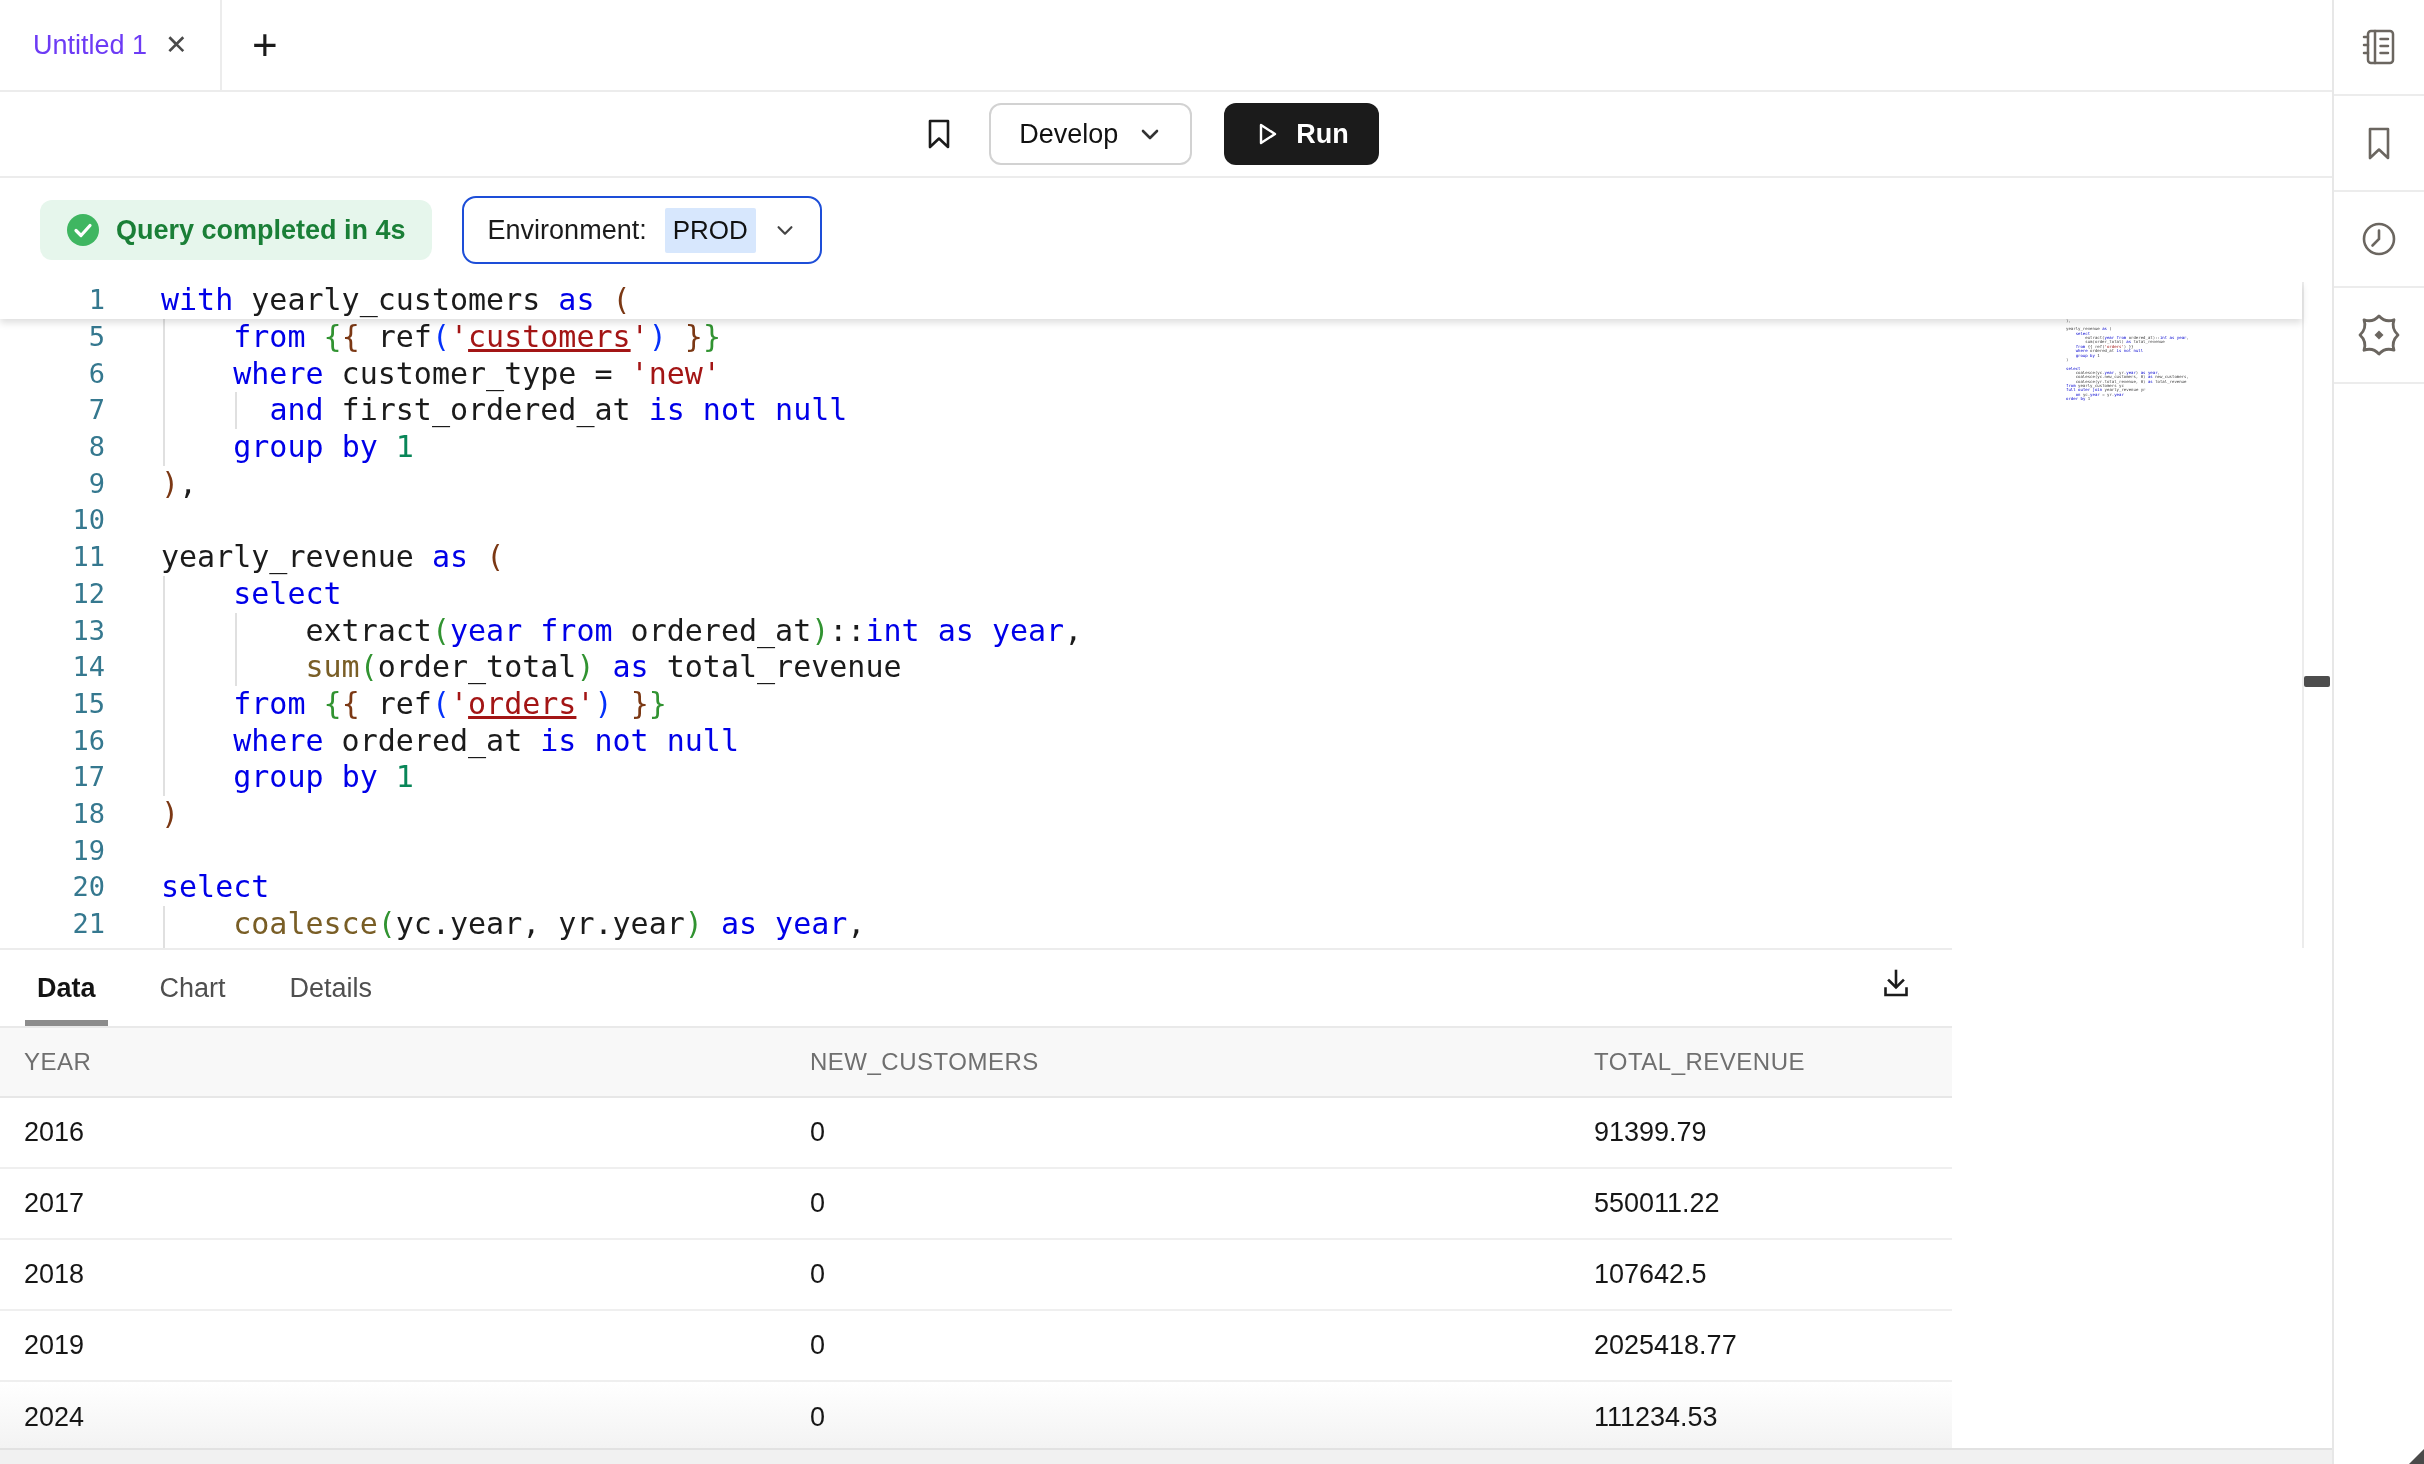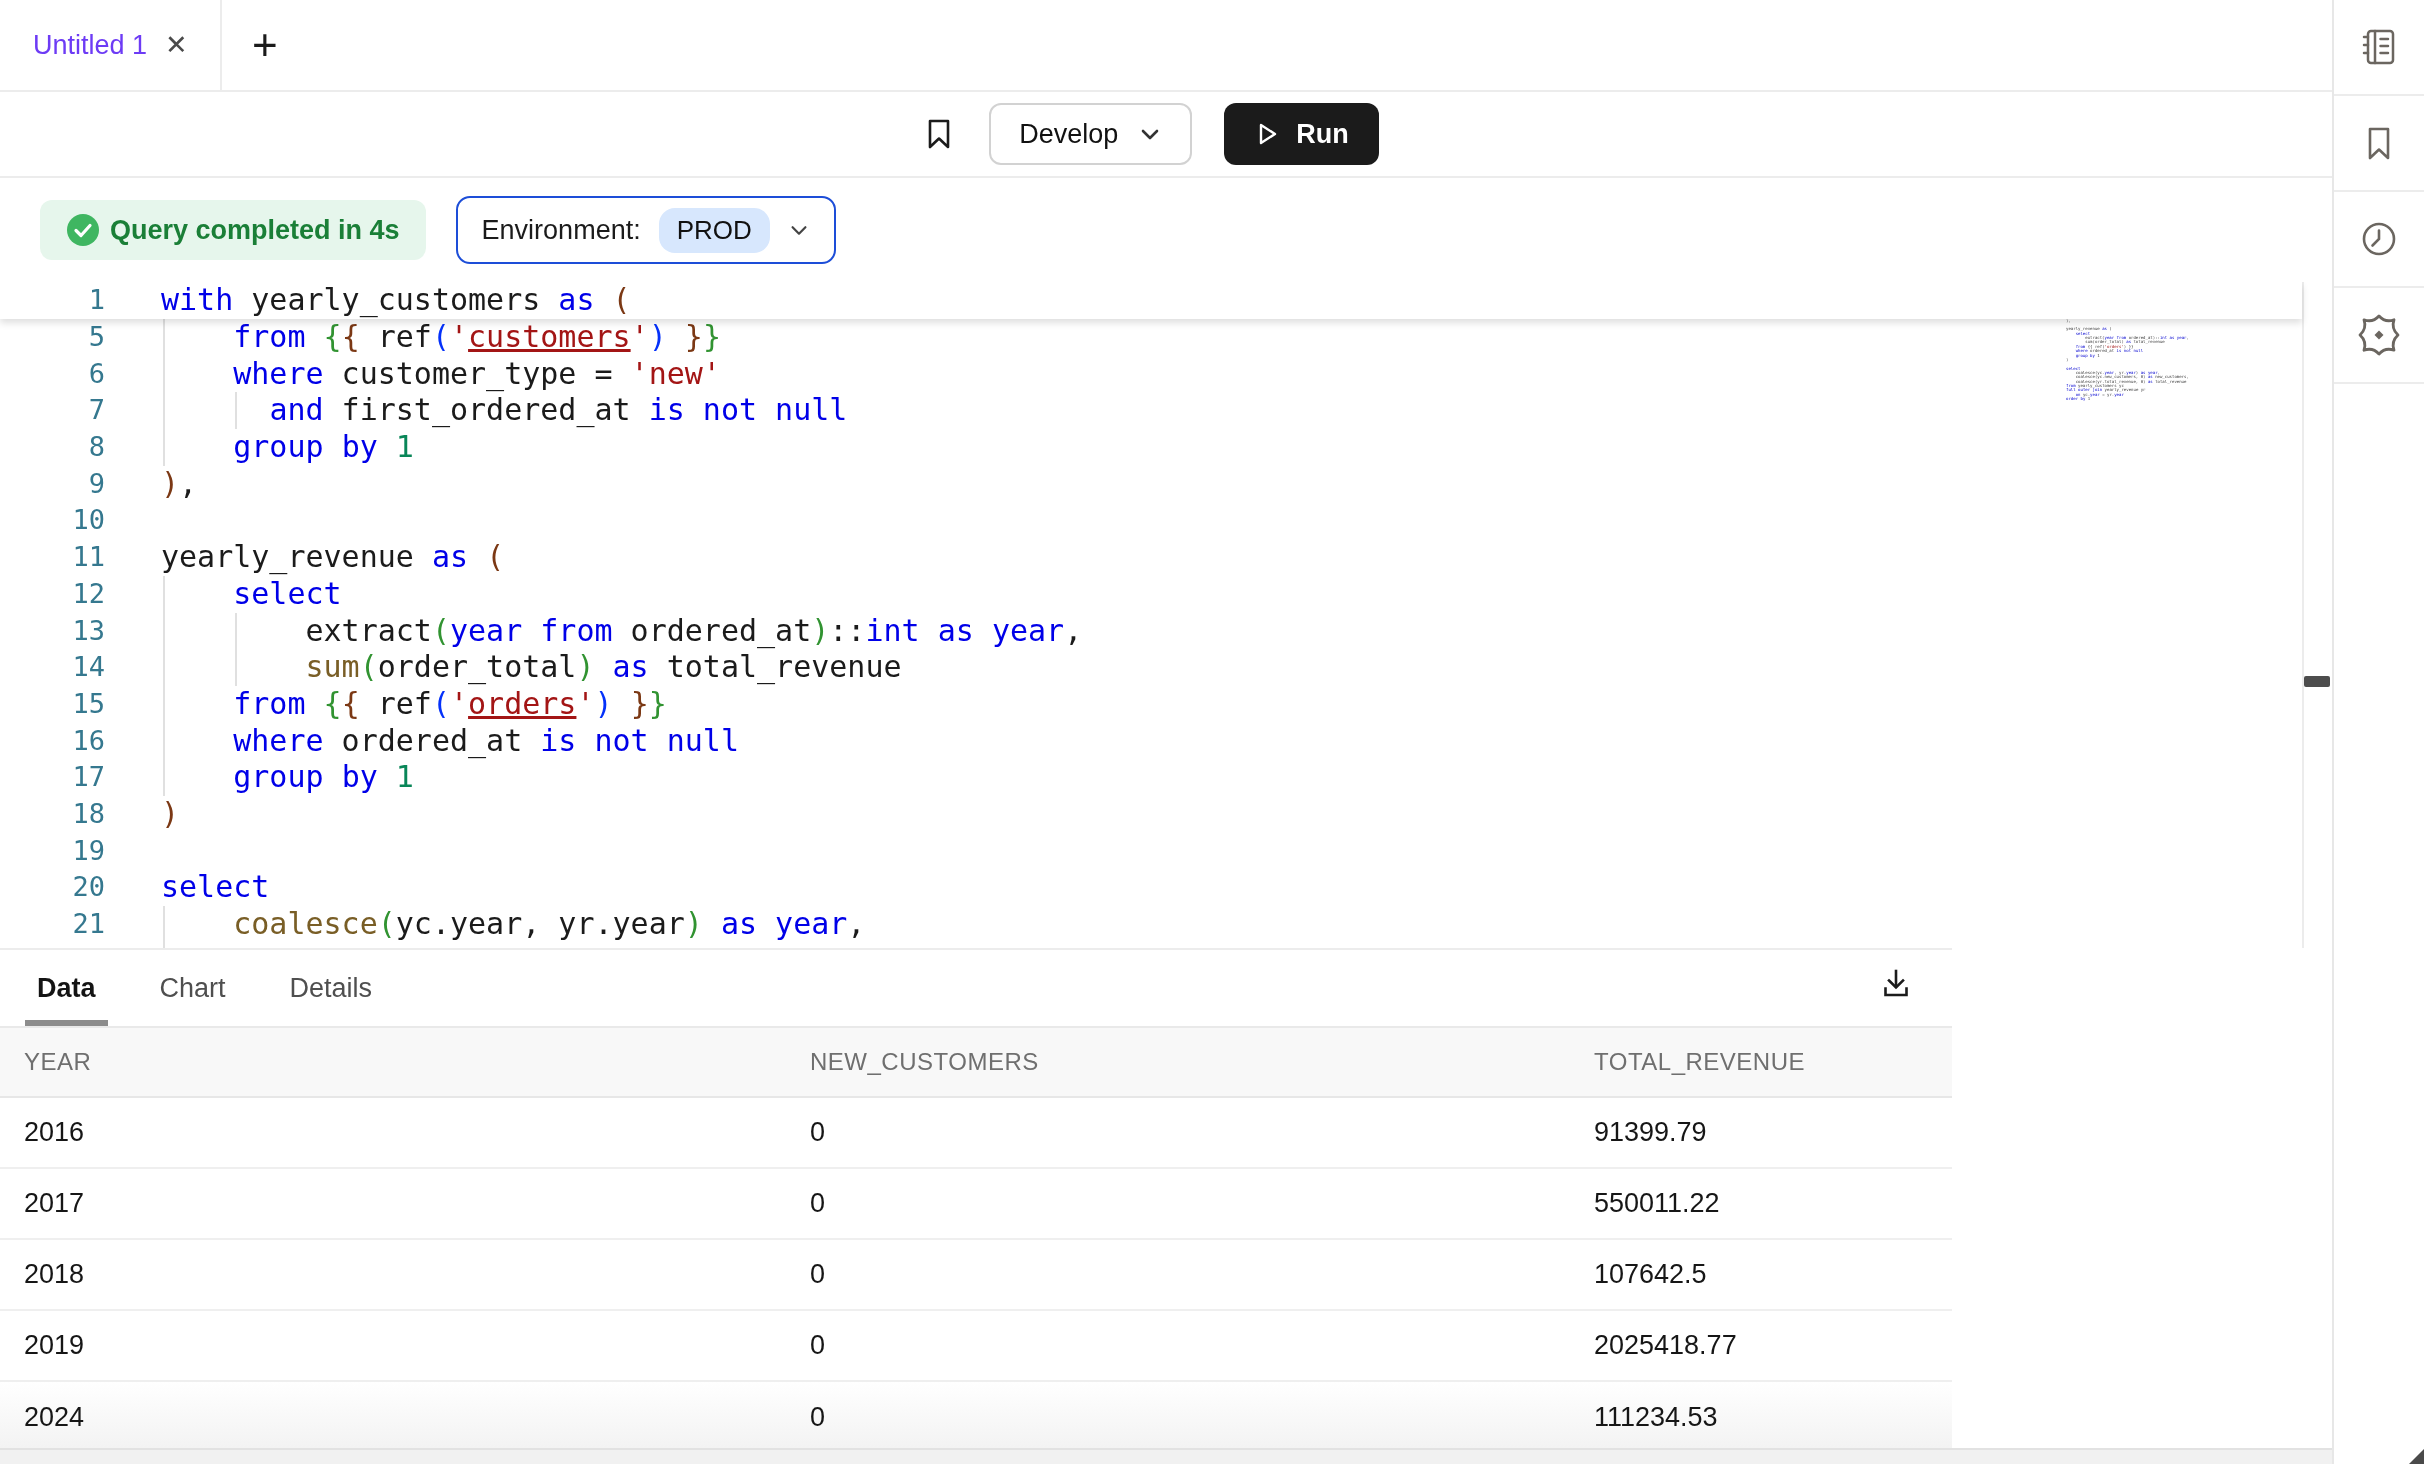--- a/index.html
+++ b/index.html
@@ -22,23 +22,23 @@
   .newtab{margin-left:30px;font-size:44px;font-weight:300;color:#1b1b1b;line-height:1;background:none;border:none;padding:0;font-family:inherit;cursor:pointer}
 
   
   .toolbar{position:absolute;top:92px;left:0;right:0;height:84px;border-bottom:2px solid #ececec;display:flex;align-items:center;justify-content:center;gap:32px;padding-right:32px;background:#fff}
   .icon-btn{background:none;border:none;padding:0;display:flex;align-items:center;cursor:pointer}
   .btn-develop{display:flex;align-items:center;gap:20px;height:62px;padding:0 28px;border:2px solid #d2d2d2;border-radius:12px;background:#fff;font-size:27px;color:#111;font-family:inherit;cursor:pointer}
   .btn-run{display:flex;align-items:center;gap:16px;height:62px;padding:0 30px;border:none;border-radius:12px;background:var(--run_bg);color:#fff;font-size:27px;font-weight:600;font-family:inherit;cursor:pointer}
 
   
   .statusrow{position:absolute;top:178px;left:0;right:0;height:104px;display:flex;align-items:center;gap:30px;padding-left:40px;background:#fff}
-  .qpill{display:flex;align-items:center;gap:10px;height:60px;padding:0 26px;border-radius:12px;background:var(--status_green_bg);color:var(--status_green_text);font-size:27px;font-weight:600}
+  .qpill{display:flex;align-items:center;gap:16px;height:60px;padding:0 26px;border-radius:12px;background:var(--status_green_bg);color:var(--status_green_text);font-size:27px;font-weight:600}
   .envsel{display:flex;align-items:center;gap:18px;height:64px;padding:0 24px;border:2px solid #1d4ed8;border-radius:14px;font-size:27px;color:#1b1b1b;background:#fff;cursor:pointer}
-  .prodpill{background:var(--prod_bg);border-radius:16px;padding:7px 18px;font-size:26px;color:#111}
+  .prodpill{background:var(--prod_bg);border-radius:2px;padding:7px 8px;font-size:26px;color:#111}
 
   
   .editor{position:absolute;top:282px;left:0;width:2332px;height:666px;background:#fff;overflow:hidden}
   .ed-vline{position:absolute;left:2302px;top:0;width:2px;height:100%;background:#ececec}
   .ed-thumb{position:absolute;left:2304px;top:394px;width:26px;height:11px;background:#4d4d4d;border-radius:2px;cursor:pointer}
   .minimap{position:absolute;left:2066px;top:2px;width:200px;font-family:"DejaVu Sans Mono",monospace;font-size:4px;line-height:4.35px;color:#3c3c3c;white-space:pre;cursor:pointer}
   .mm-k{color:#0000d0}.mm-s{color:#a31515}
   .lines{position:absolute;top:37px;left:0;width:2302px}
   .line{display:flex;height:36.7px;position:relative}
   .gut{width:161px;box-sizing:border-box;padding-right:56px;text-align:right;color:var(--line_number);font-family:"DejaVu Sans Mono",monospace;font-size:27px;line-height:36.7px;flex:none}

